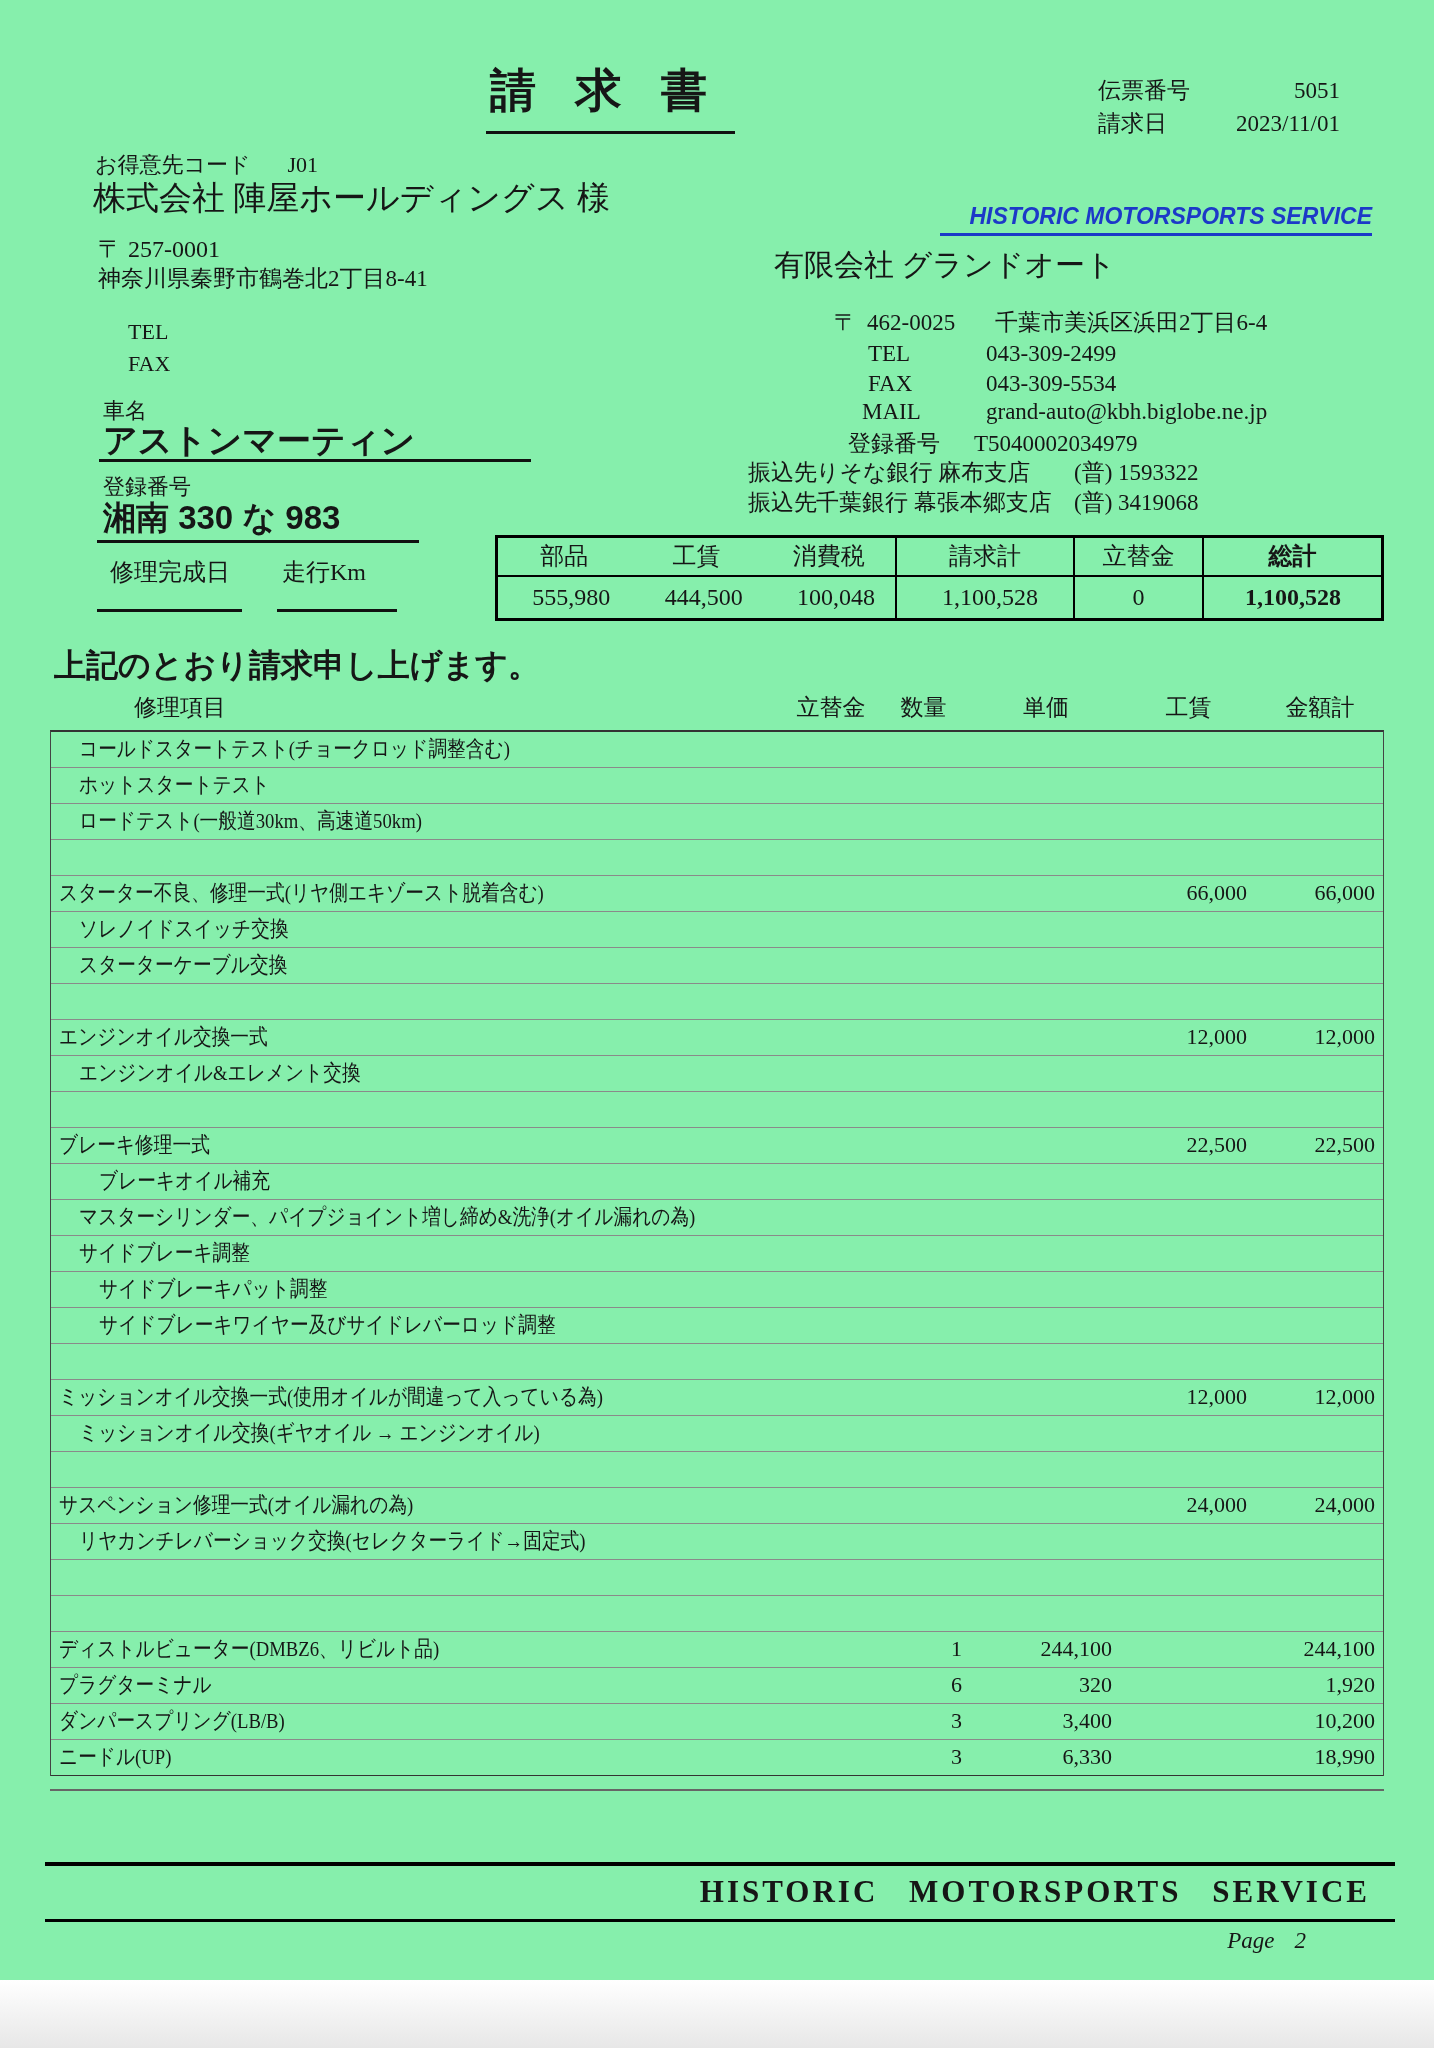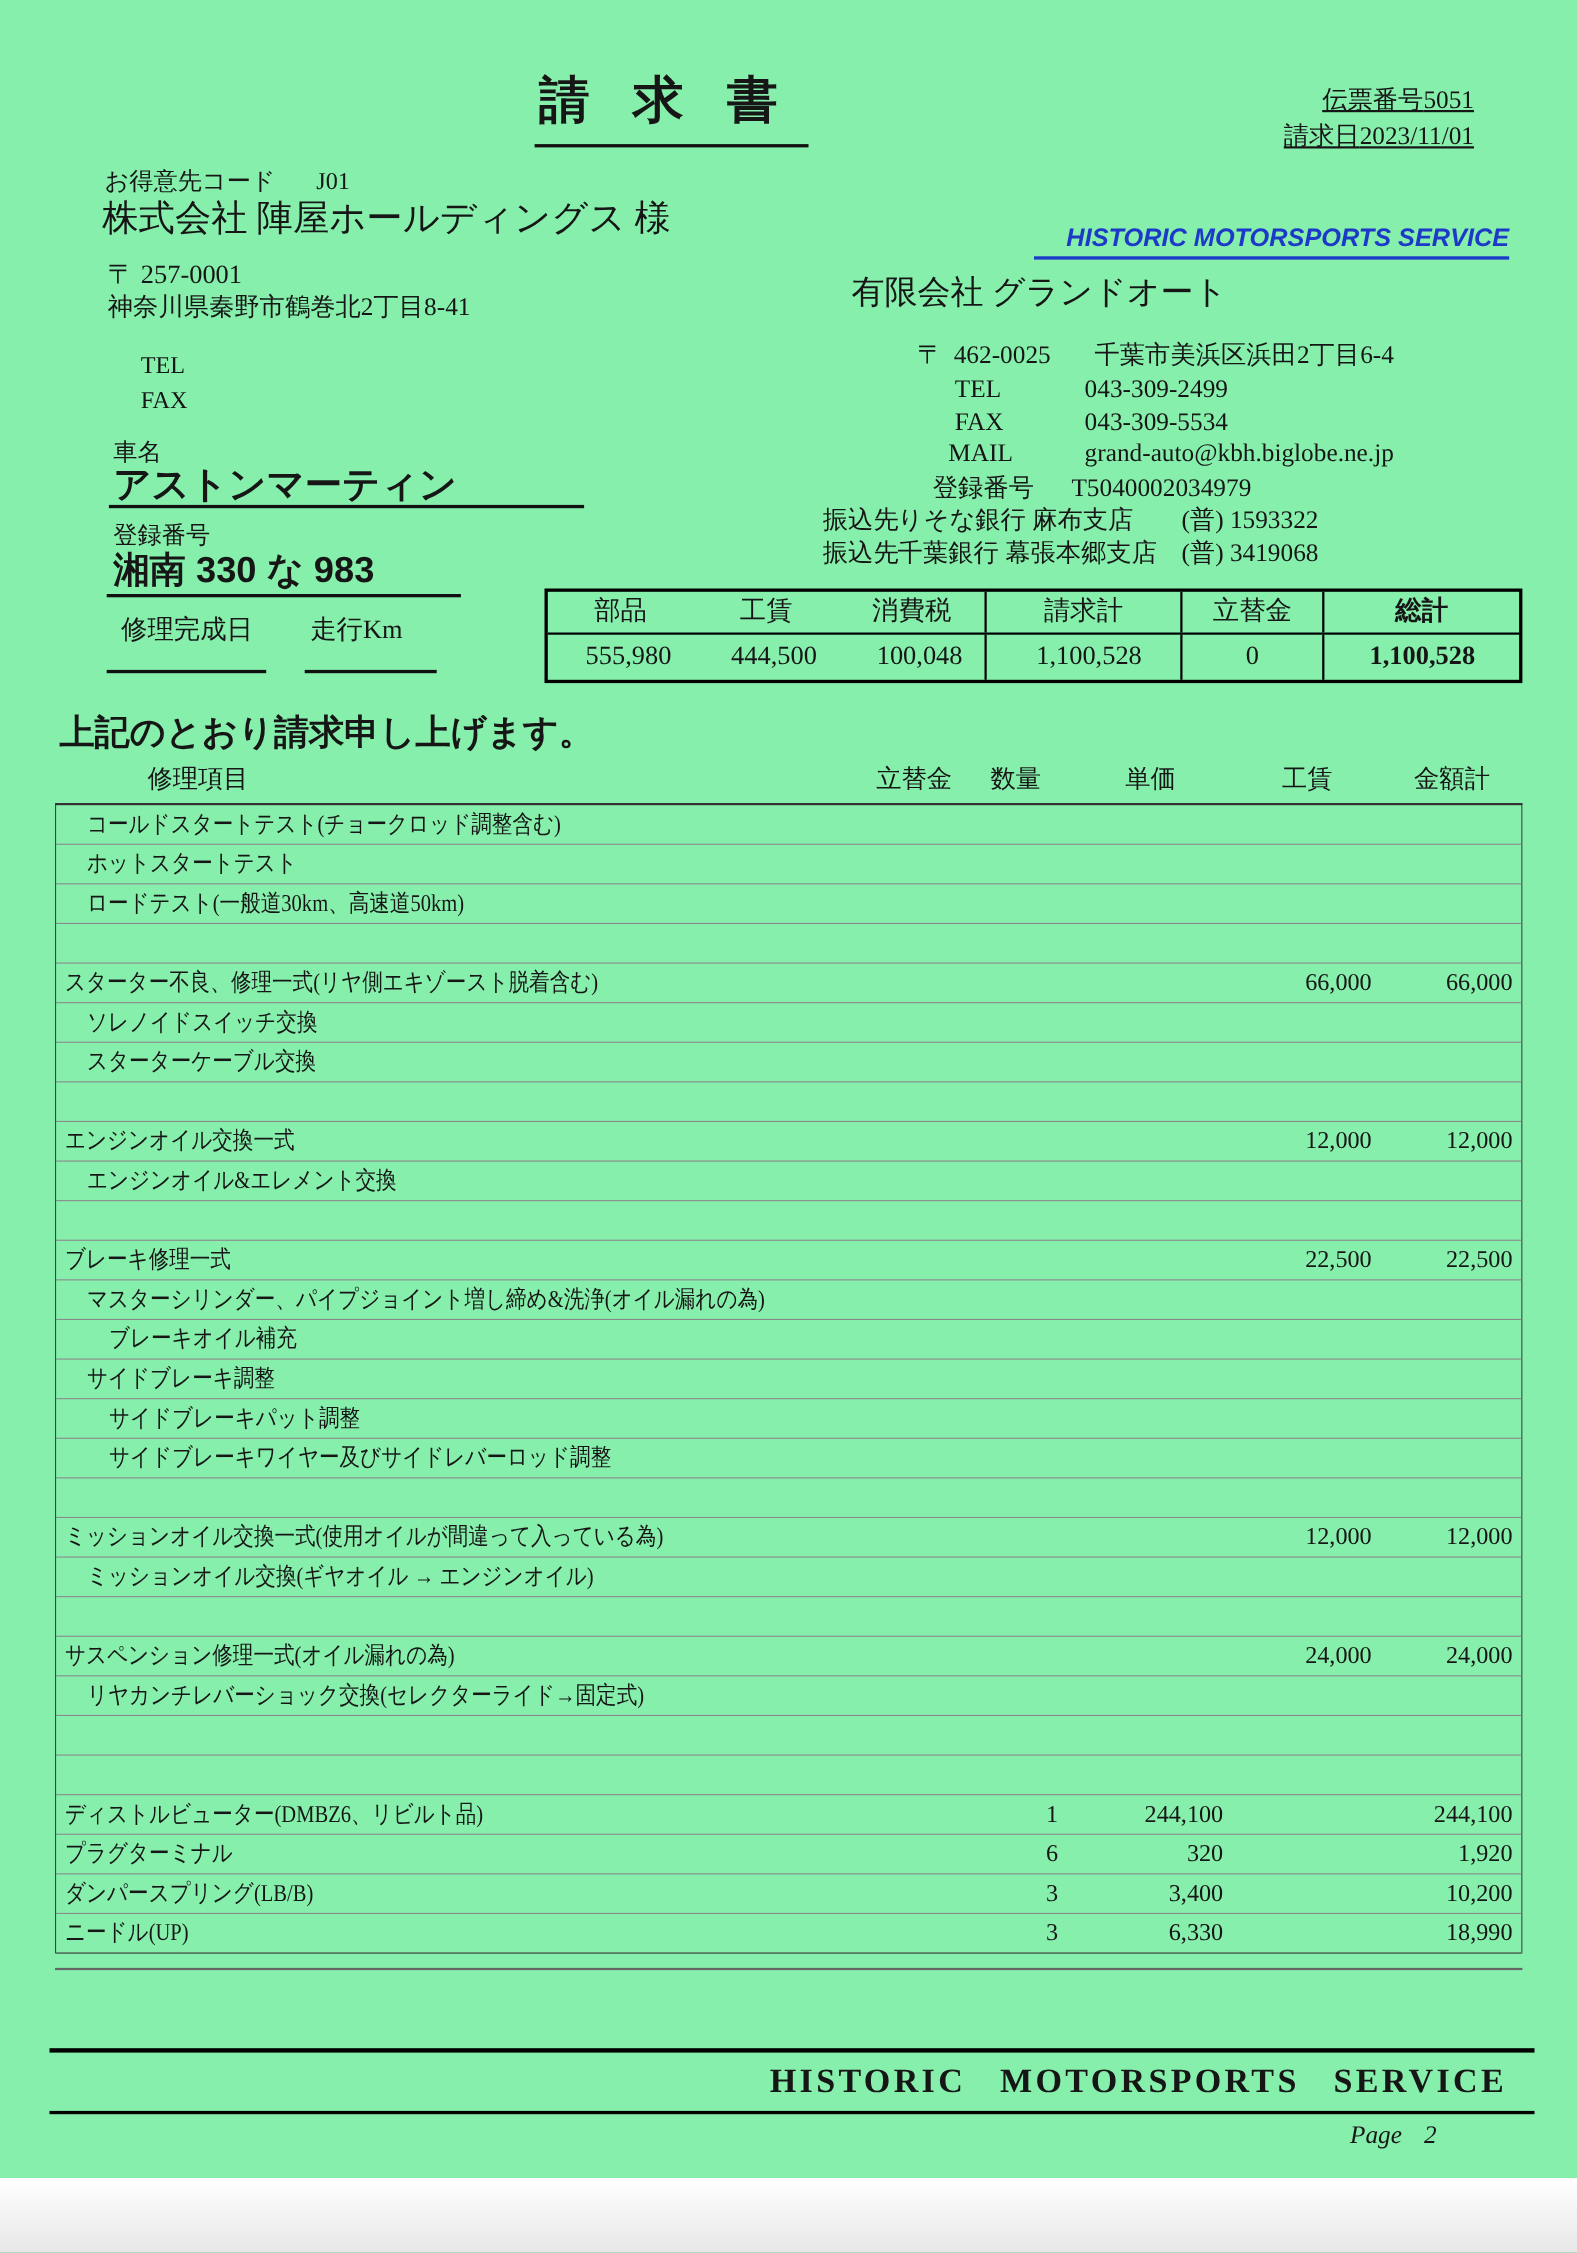--- a/index.html
+++ b/index.html
@@ -11,21 +11,21 @@
   }
   .abs { position:absolute; white-space:nowrap; }
 
   
   .doc-title {
     left:486px; top:60px; font-size:46px; font-weight:600;
     letter-spacing:14px; padding:0 14px 9px 4px;
     border-bottom:3.5px solid #111;
   }
   .meta-block { left:1098px; top:74px; width:242px; font-size:23px; }
-  .meta-row { display:flex; justify-content:flex-end; line-height:33px;text-decoration:underline; }
+  .meta-row { display:flex; justify-content:space-between; line-height:33px; }
 
   
   .cust-code { left:95px; top:150px; font-size:22px; }
   .cust-code .val { margin-left:37px; }
   .cust-name { left:93px; top:176px; font-size:33px; }
   .cust-postal { left:98px; top:233px; font-size:24px; }
   .cust-addr { left:98px; top:263px; font-size:23px; }
   .cust-tel { left:128px; top:319px; font-size:22px; }
   .cust-fax { left:128px; top:351px; font-size:22px; }
 
@@ -310,29 +310,29 @@
       </div>
       <div class="irow">
         <div class="c name ind0"><span class="nm">ブレーキ修理一式</span></div>
         <div class="c num"></div>
         <div class="c num"></div>
         <div class="c num"></div>
         <div class="c num">22,500</div>
         <div class="c num">22,500</div>
       </div>
       <div class="irow">
+        <div class="c name ind2"><span class="nm">ブレーキオイル補充</span></div>
+        <div class="c num"></div>
+        <div class="c num"></div>
+        <div class="c num"></div>
+        <div class="c num"></div>
+        <div class="c num"></div>
+      </div>
+      <div class="irow">
         <div class="c name ind1"><span class="nm">マスターシリンダー、パイプジョイント増し締め&amp;洗浄(オイル漏れの為)</span></div>
-        <div class="c num"></div>
-        <div class="c num"></div>
-        <div class="c num"></div>
-        <div class="c num"></div>
-        <div class="c num"></div>
-      </div>
-      <div class="irow">
-        <div class="c name ind2"><span class="nm">ブレーキオイル補充</span></div>
         <div class="c num"></div>
         <div class="c num"></div>
         <div class="c num"></div>
         <div class="c num"></div>
         <div class="c num"></div>
       </div>
       <div class="irow">
         <div class="c name ind1"><span class="nm">サイドブレーキ調整</span></div>
         <div class="c num"></div>
         <div class="c num"></div>

